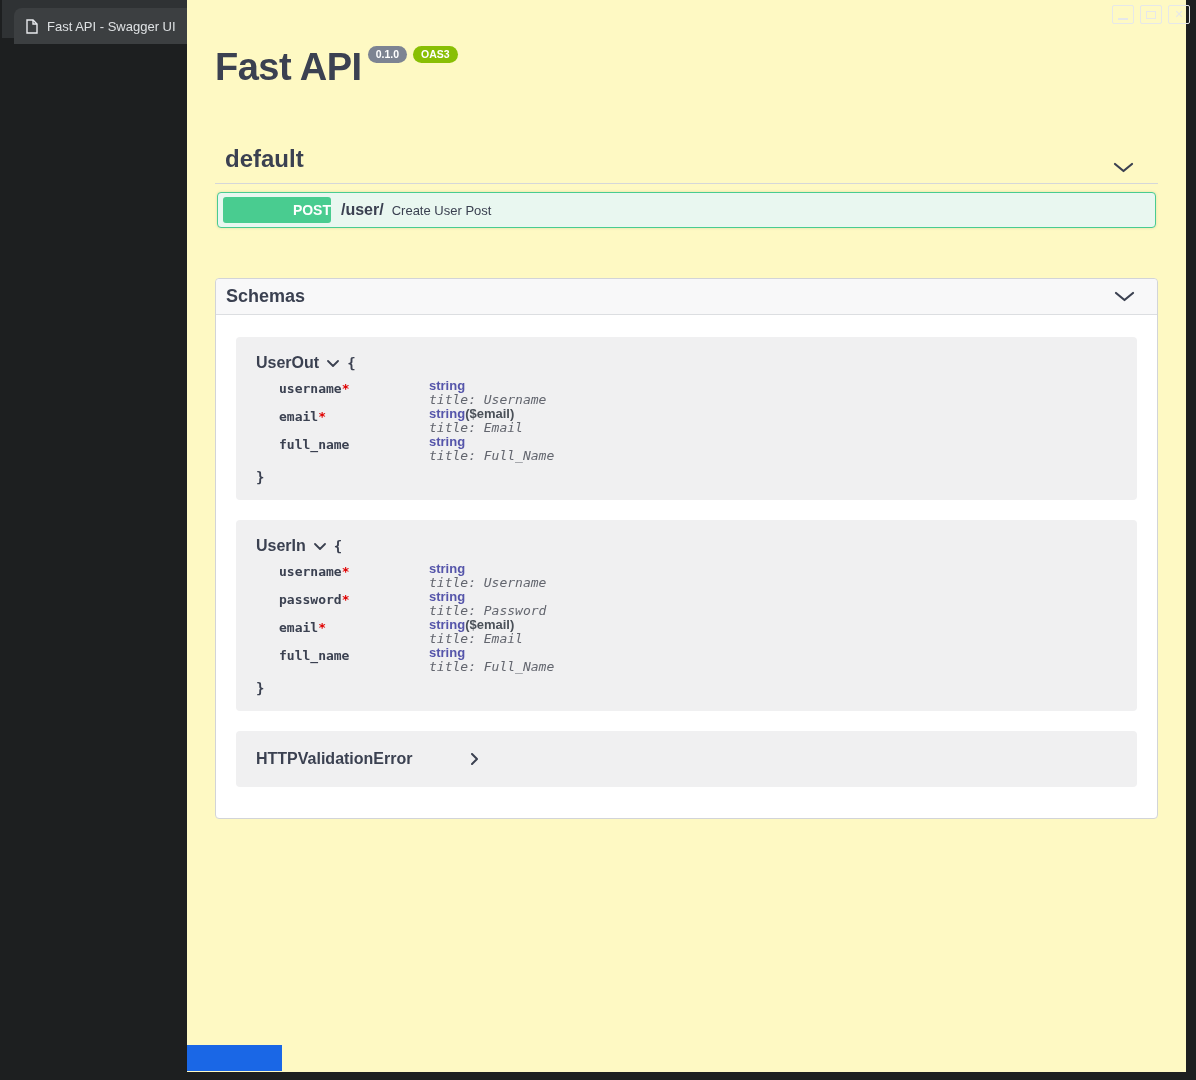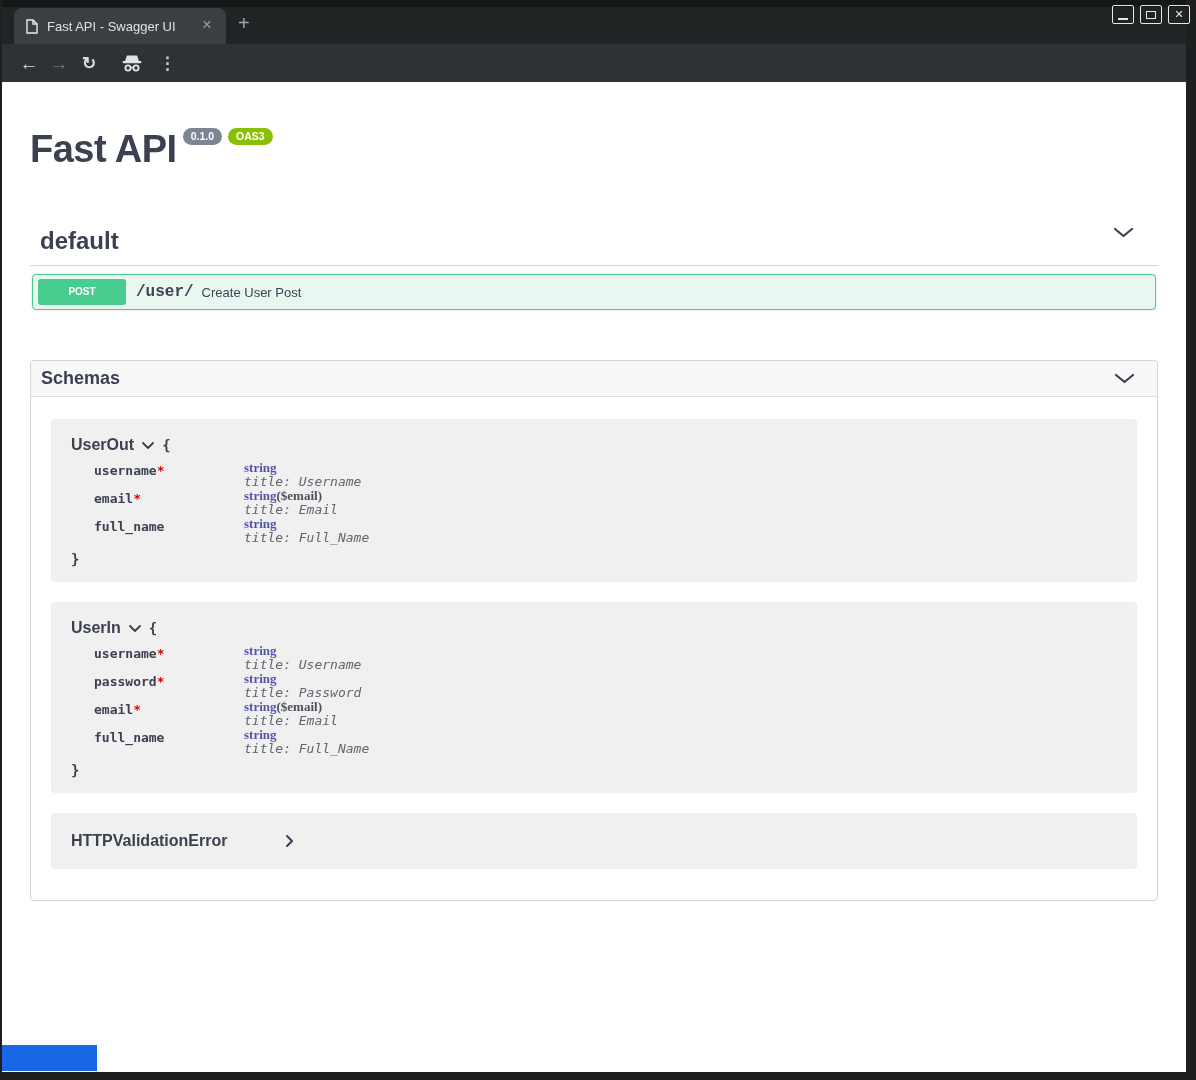--- a/index.html
+++ b/index.html
@@ -1,18 +1,18 @@
 <!DOCTYPE html>
 <html><head>
 <meta charset="utf-8">
 <style>
   * { margin:0; padding:0; box-sizing:border-box; }
   html,body { width:1196px; height:1080px; overflow:hidden; font-family:"Liberation Sans", sans-serif; }
   .frame { position:fixed; inset:0; width:1196px; height:1080px; background:#1d1f20; }
-  .window { position:absolute; left:2px; right:10px; top:0; bottom:8px; display:flex; flex-direction:column;border-radius:10px; }
+  .window { position:absolute; left:2px; right:10px; top:0; bottom:8px; display:flex; flex-direction:row;border-radius:10px; }
 
   
   .titlebar { position:relative; height:44px; background:#212425; flex:0 0 auto; }
   .titlebar .topstrip { position:absolute; top:0; left:0; right:0; height:7px; background:#141617; }
   .tab { position:absolute; left:12px; top:8px; width:212px; height:36px; background:#3c3f41;
          border-radius:8px 8px 0 0; display:flex; align-items:center; padding:0 10px 0 12px; }
   .tab-title { flex:1; color:#dee1e3; font-size:13px; margin-left:9px; white-space:nowrap; overflow:hidden; }
   .tab-close { color:#9da1a4; font-size:16px; line-height:16px; width:18px; height:18px; text-align:center; cursor:default; }
   .newtab { position:absolute; left:236px; top:13px; color:#a2a6a9; font-size:20px; line-height:20px; font-weight:400; }
   .win-controls { position:absolute; top:5px; right:6px; display:flex; gap:6px; }
@@ -30,41 +30,41 @@
              display:flex; align-items:center; padding:0 12px; }
   .url { margin-left:9px; font-size:14px; }
   .url .host { color:#e8eaed; }
   .url .rest { color:#9aa0a6; }
   .omni-spacer { flex:1; }
   .star-ic { color:#c7cacc; font-size:18px; line-height:18px; }
   .incog { margin:0 15px 0 16px; display:flex; }
   .menu-ic { color:#c7cacc; font-size:17px; font-weight:bold; letter-spacing:0; width:16px; text-align:center; }
 
   
-  .page { position:relative; flex:1; background:#ffffff; color:#3b4151; overflow:hidden; }
+  .page { position:relative; flex:1; background:#fef9c3; color:#3b4151; overflow:hidden; }
   .content { padding:0 28px; }
 
   .api-head { margin-top:46px; }
   .api-title { display:inline; font-size:38px; font-weight:bold; color:#3b4151; letter-spacing:-0.5px; }
   .badge { display:inline-block; vertical-align:22px; color:#fff; font-size:10.5px; font-weight:bold;
            padding:2px 8px 3px; border-radius:50px; margin-left:6px; }
   .badge.version { background:#7d8492; }
   .badge.oas { background:#89bf04; }
   .spec-link { display:block; margin-top:9px; font-size:12.5px; color:#4990e2; text-decoration:none; }
 
   .tag-section { margin-top:50px; }
-  .tag-header { display:flex; align-items:flex-start; justify-content:space-between; padding:6px 24px 6px 10px; }
+  .tag-header { display:flex; align-items:flex-end; justify-content:space-between; padding:6px 24px 6px 10px; }
   .tag-name { font-size:24px; font-weight:bold; color:#3b4151; }
   .tag-divider { border-bottom:1px solid #d5d7d9; margin-top:4px; }
 
   .opblock { margin:8px 2px 0 2px; height:36px; background:#e9f7f0; border:1px solid #49cc90;
              border-radius:4px; display:flex; align-items:center; padding:0 10px 0 5px; box-shadow:0 0 3px rgba(0,0,0,.12); }
-  .method-btn { width:88px; height:26px; background:#49cc90; border:none; border-radius:3px; color:#fff;
-                font-size:10px; font-weight:bold; text-align:center; line-height:26px; }
-  .op-path { margin-left:10px; font-family:Liberation Mono, monospace; font-weight:bold;
+  .method-btn { width:108px; height:26px; background:#49cc90; border:none; border-radius:3px; color:#fff;
+                font-size:14px; font-weight:bold; text-align:right; line-height:26px; }
+  .op-path { margin-left:10px; font-family:Liberation Sans, sans-serif; font-weight:bold;
              font-size:16px; color:#3b4151; }
   .op-summary { margin-left:8px; font-size:13px; color:#3b4151; }
 
   .schemas { margin-top:50px; margin-bottom:20px; border:1px solid #d2d4d8; border-radius:4px; background:#fff; }
   .schemas-header { height:36px; background:#f8f8f9; border-bottom:1px solid #dcdee1; border-radius:4px 4px 0 0;
                     display:flex; align-items:center; justify-content:space-between; padding:0 22px 0 10px; }
   .schemas-title { font-size:18px; font-weight:bold; color:#3b4151; }
   .schemas-body { padding:22px 20px 20px; }
 
   .model-box { background:#f0f0f1; border-radius:4px; margin-bottom:20px; }
@@ -74,21 +74,21 @@
   .model-name { font-size:16px; font-weight:bold; color:#3b4151; }
   .model-title-row svg { margin-left:8px; }
   .brace { font-family:"DejaVu Sans Mono","Liberation Mono",monospace; font-weight:bold; font-size:14px; color:#3b4151; }
   .model-title-row .brace { margin-left:8px; }
   .props { margin:7px 0 0 23px; border-collapse:collapse; }
   .props td { vertical-align:top; padding:0;margin-left:29px; }
   .props td.pname-cell { width:150px; }
   .pname { font-family:"DejaVu Sans Mono","Liberation Mono",monospace; font-weight:bold; font-size:13px;
            line-height:14px; color:#3b4151; }
   .star { color:#e00000; }
-  .ptype { font-family:Liberation Serif, serif; font-weight:bold; font-size:13px;
+  .ptype { font-family:Liberation Sans, sans-serif; font-weight:bold; font-size:13px;
            line-height:14px; color:#5555aa; }
   .pformat { color:#4a5058; }
   .ptitle { font-family:"DejaVu Sans Mono","Liberation Mono",monospace; font-style:italic; font-size:13px;
             line-height:14px; color:#62656e; }
   .close-brace { display:block; margin-top:6px; }
   .model-box.collapsed svg { margin-left:19px; }
 
   .status-bubble { position:absolute; left:0; bottom:1px; width:95px; height:26px; background:#1a67e6; }
 </style>
 </head>

